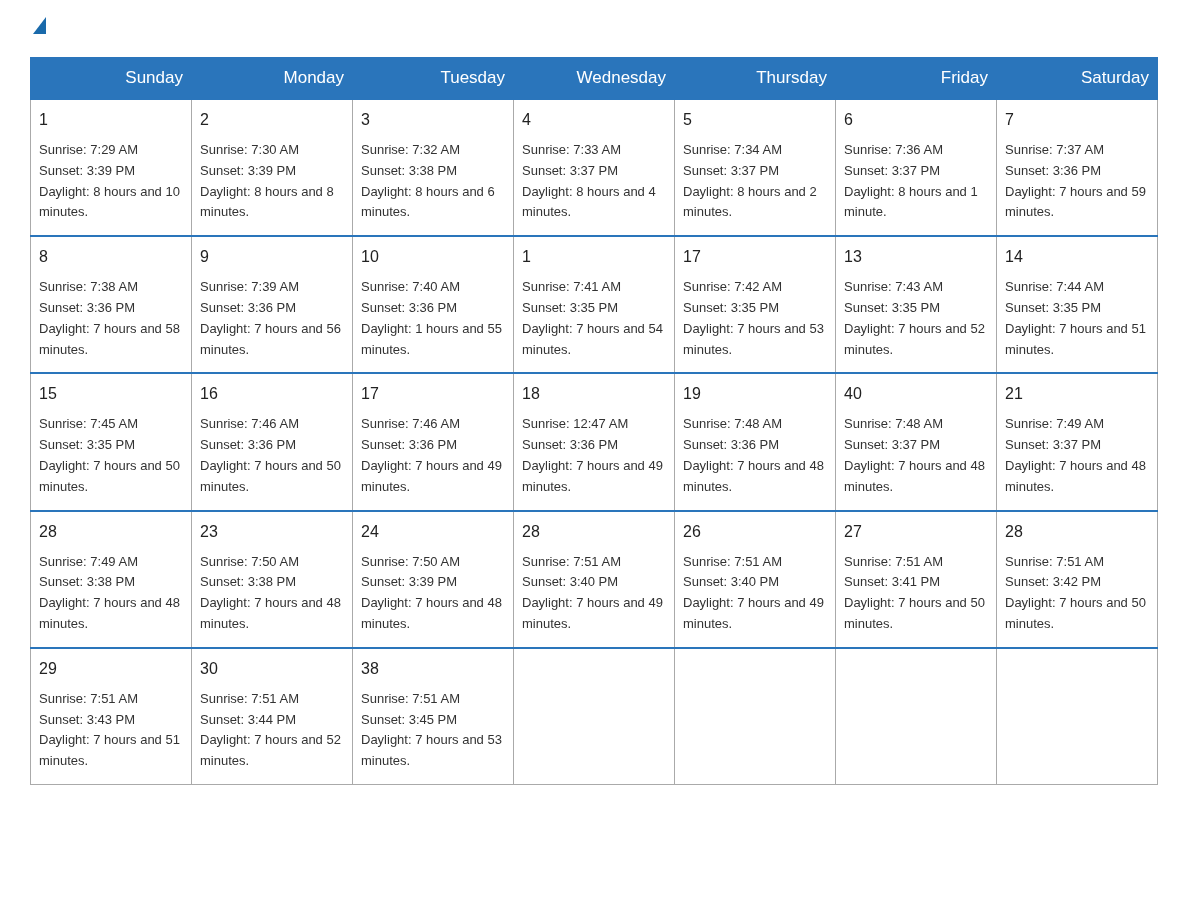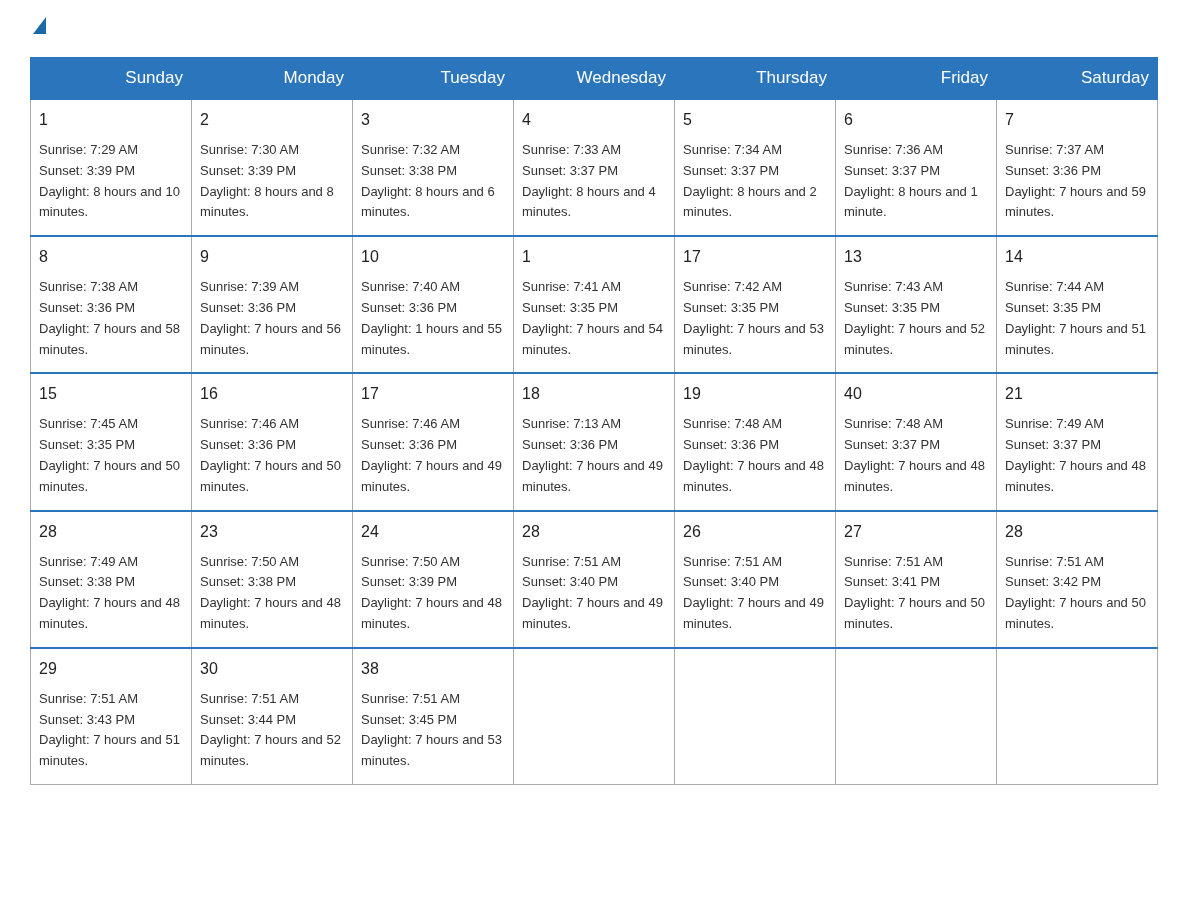--- a/index.html
+++ b/index.html
@@ -200,21 +200,21 @@
         <td>
           <span class="day-number">16</span>
           <div class="day-info"><span>Sunrise: 7:46 AM</span><br><span>Sunset: 3:36 PM</span><br><span>Daylight: 7 hours and 50 minutes.</span></div>
         </td>
         <td>
           <span class="day-number">17</span>
           <div class="day-info"><span>Sunrise: 7:46 AM</span><br><span>Sunset: 3:36 PM</span><br><span>Daylight: 7 hours and 49 minutes.</span></div>
         </td>
         <td>
           <span class="day-number">18</span>
-          <div class="day-info"><span>Sunrise: 7:13 AM</span><br><span>Sunset: 3:36 PM</span><br><span>Daylight: 7 hours and 49 minutes.</span></div>
+          <div class="day-info"><span>Sunrise: 12:47 AM</span><br><span>Sunset: 3:36 PM</span><br><span>Daylight: 7 hours and 49 minutes.</span></div>
         </td>
         <td>
           <span class="day-number">19</span>
           <div class="day-info"><span>Sunrise: 7:48 AM</span><br><span>Sunset: 3:36 PM</span><br><span>Daylight: 7 hours and 48 minutes.</span></div>
         </td>
         <td>
           <span class="day-number">40</span>
           <div class="day-info"><span>Sunrise: 7:48 AM</span><br><span>Sunset: 3:37 PM</span><br><span>Daylight: 7 hours and 48 minutes.</span></div>
         </td>
         <td>

